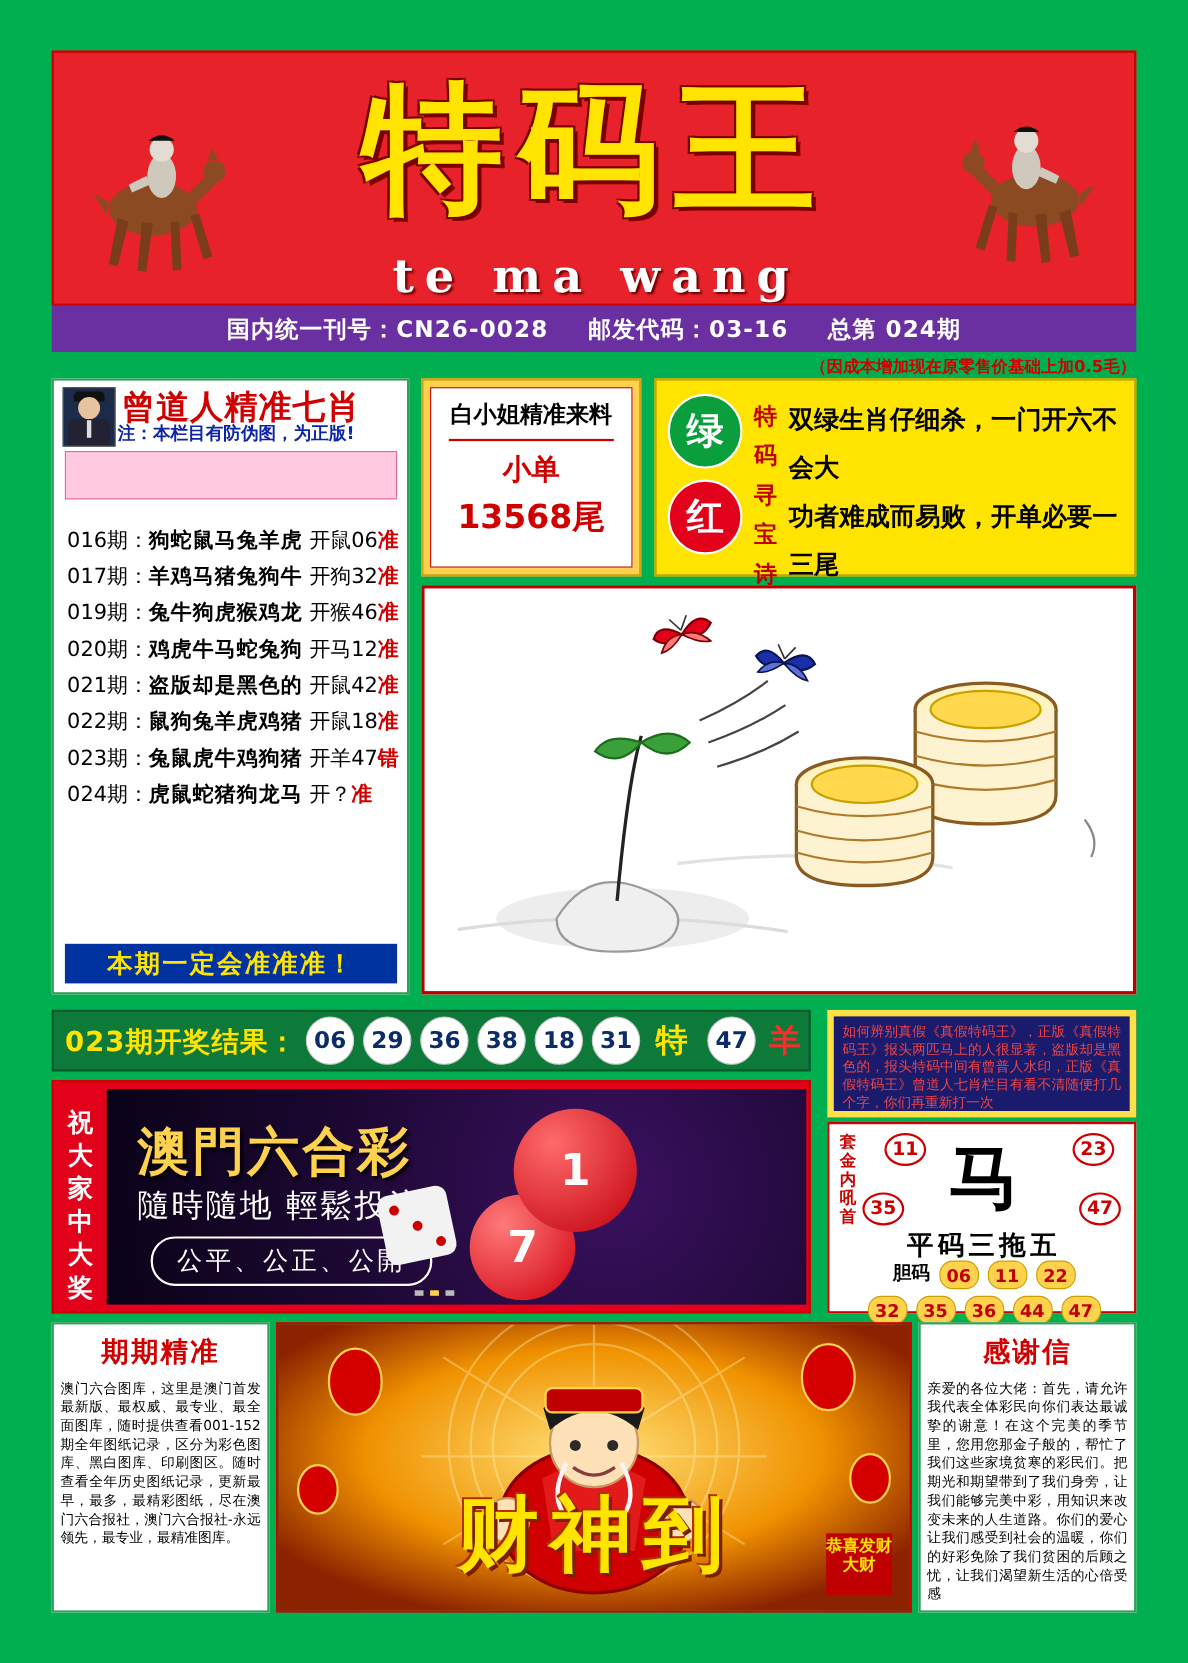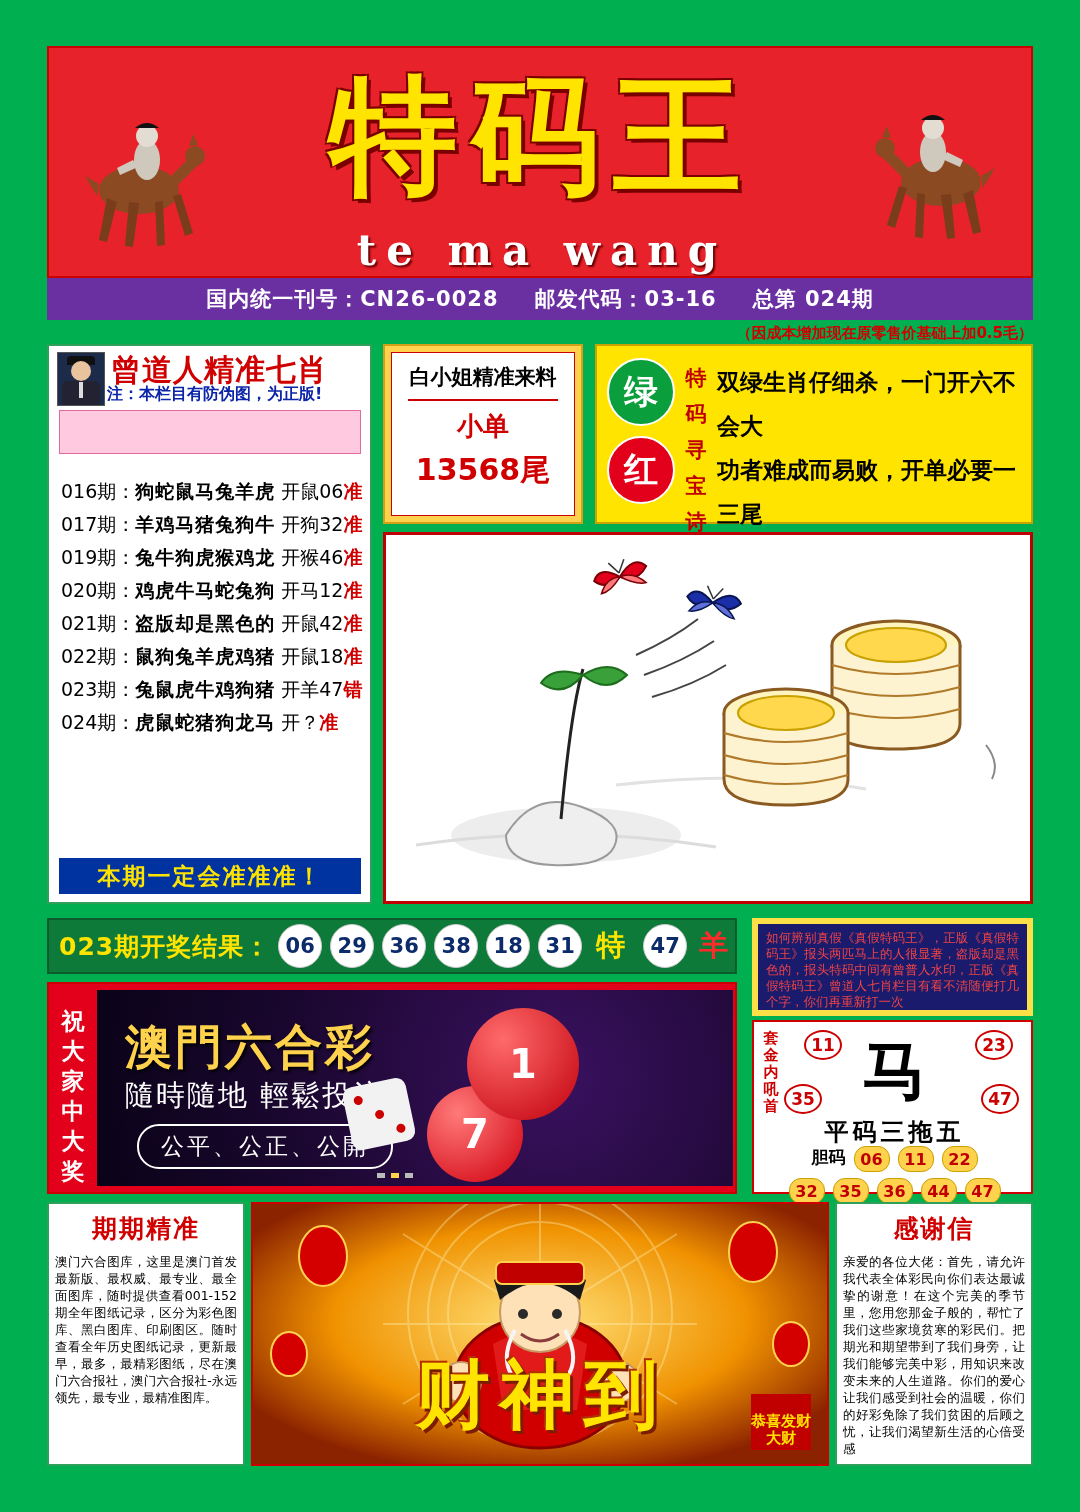--- a/index.html
+++ b/index.html
@@ -272,21 +272,21 @@
     border:2px solid #c00;box-sizing:border-box;overflow:hidden;
   }
   .cai{
     position:absolute;left:0;bottom:18px;width:578px;text-align:center;
     font-size:74px;font-weight:bold;color:#ffe400;letter-spacing:10px;
     font-family:"DejaVu Serif", serif;
     text-shadow:3px 3px 0 #7a1d00, -2px -2px 0 #b03000;
   }
   .stamp{
     position:absolute;right:16px;bottom:14px;width:60px;height:56px;background:#c00000;color:#ffe400;
-    font-size:15px;font-weight:bold;line-height:17px;text-align:center;padding-top:19px;box-sizing:border-box;
+    font-size:15px;font-weight:bold;line-height:17px;text-align:center;padding-top:3px;box-sizing:border-box;
     font-family:"DejaVu Sans", sans-serif;
   }
   .col-right{
     position:absolute;right:0;top:0;width:198px;height:264px;
     background:#fff;border:2px solid #2fa05a;box-sizing:border-box;padding:6px;
   }
   .col-right h3{
     margin:2px 0 8px;text-align:center;font-size:25px;color:#d00000;
     font-family:"DejaVu Sans", sans-serif;letter-spacing:2px;
   }

